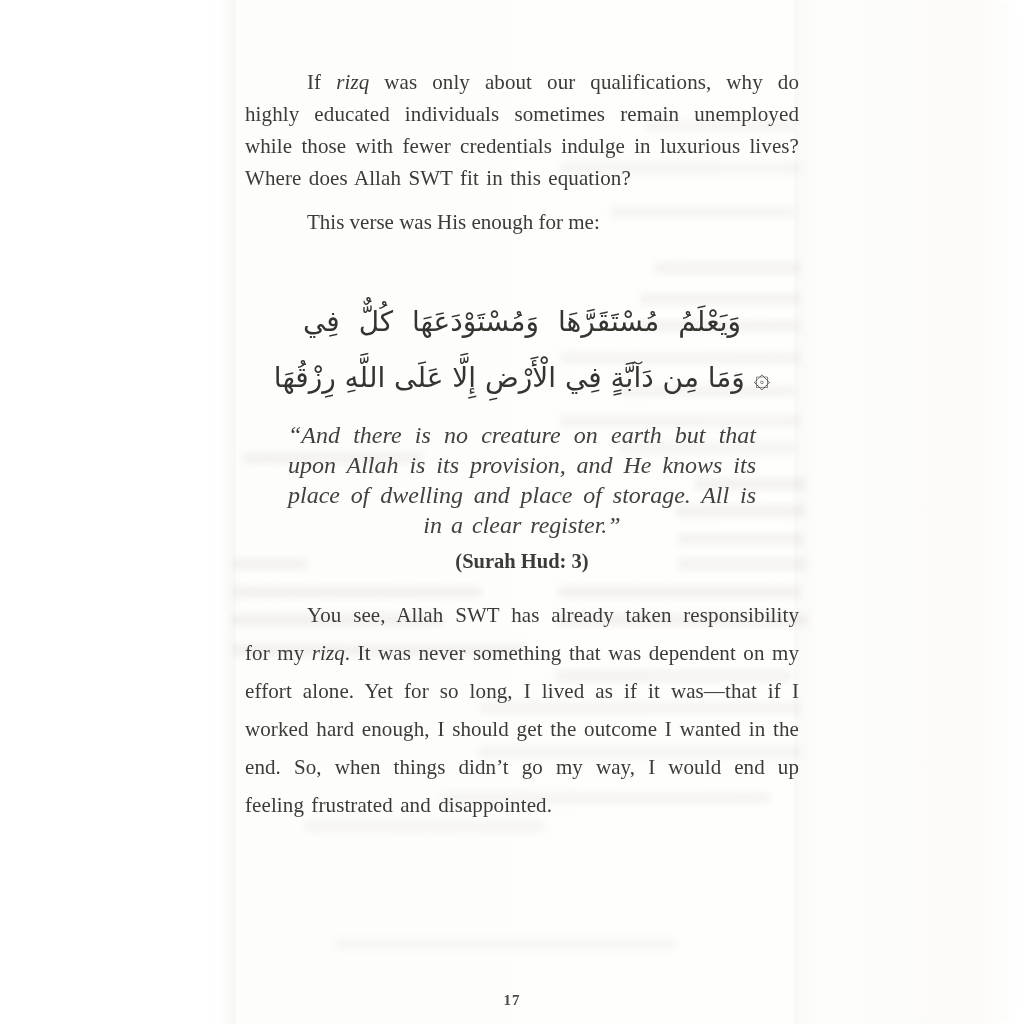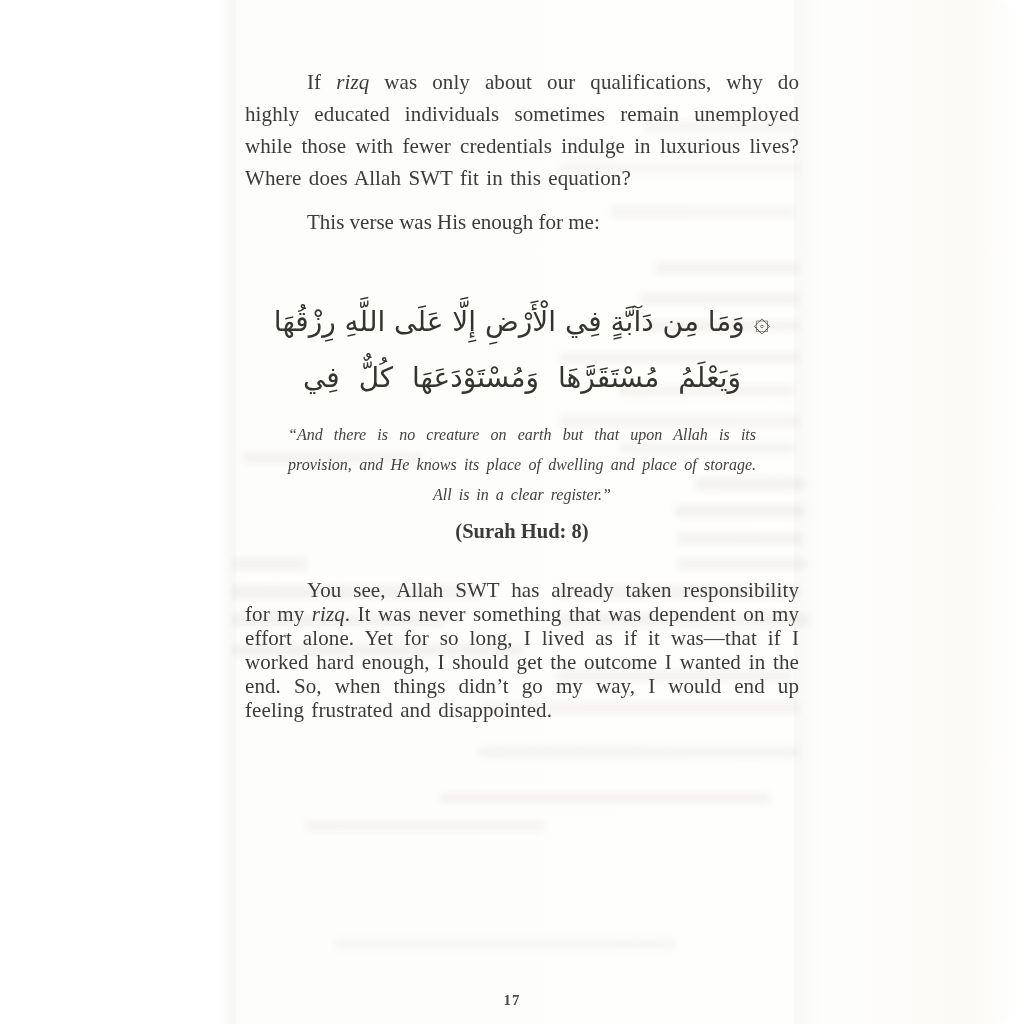--- a/index.html
+++ b/index.html
@@ -80,37 +80,37 @@
     line-height: 26px;
     text-align: center;
     vertical-align: -4px;
     margin: 0 9px;
     box-shadow: 0 0 0 1.5px #fff, 0 0 0 2.2px rgba(77,76,69,0.35);
   }
   .quote-block {
     margin: 14px auto 0 auto;
     width: 468px;
     font-style: italic;
-    font-size: 16px;
+    font-size: 24px;
     line-height: 30px;
     text-align: justify;
     text-align-last: center;
     word-spacing: 3px;
     color: #42413d;
   }
   .citation {
     margin: 6px 0 0 0;
     text-align: center;
     font-weight: bold;
     font-size: 20.5px;
     line-height: 30px;
   }
   .reflection {
-    margin-top: 32px;
-    line-height: 24px;
+    margin-top: 20px;
+    line-height: 38px;
   }
   .page-number {
     position: absolute;
     left: 0;
     width: 1024px;
     top: 992px;
     text-align: center;
     font-size: 15px;
     font-weight: bold;
     letter-spacing: 1px;
@@ -167,27 +167,27 @@
     <div class="ghost" style="left:335px;top:938px;width:340px;opacity:.05"></div>
   </div>
 
   <div class="column">
 
     <p class="body-para indent"><span>If </span><span class="italic-term">rizq</span><span> was only about our qualifications, why do highly educated individuals sometimes remain unemployed while those with fewer credentials indulge in luxurious lives? Where does Allah SWT fit in this equation?</span></p>
 
     <p class="intro-line">This verse was His enough for me:</p>
 
     <div class="arabic-block">
+      <span class="arabic-line spread">وَيَعْلَمُ مُسْتَقَرَّهَا وَمُسْتَوْدَعَهَا كُلٌّ فِي</span>
       <span class="arabic-line">۞ وَمَا مِن دَآبَّةٍ فِي الْأَرْضِ إِلَّا عَلَى اللَّهِ رِزْقُهَا</span>
-      <span class="arabic-line spread">وَيَعْلَمُ مُسْتَقَرَّهَا وَمُسْتَوْدَعَهَا كُلٌّ فِي</span>
     </div>
 
     <p class="quote-block">“And there is no creature on earth but that upon Allah is its provision, and He knows its place of dwelling and place of storage. All is in a clear register.”</p>
 
-    <p class="citation">(Surah Hud: 8)</p>
+    <p class="citation">(Surah Hud: 3)</p>
 
     <p class="body-para indent reflection"><span>You see, Allah SWT has already taken responsibility for my </span><span class="italic-term">rizq</span><span>. It was never something that was dependent on my effort alone. Yet for so long, I lived as if it was—that if I worked hard enough, I should get the outcome I wanted in the end. So, when things didn’t go my way, I would end up feeling frustrated and disappointed.</span></p>
 
   </div>
 
   <div class="page-number">17</div>
 
 </div>
 
 </body></html>

